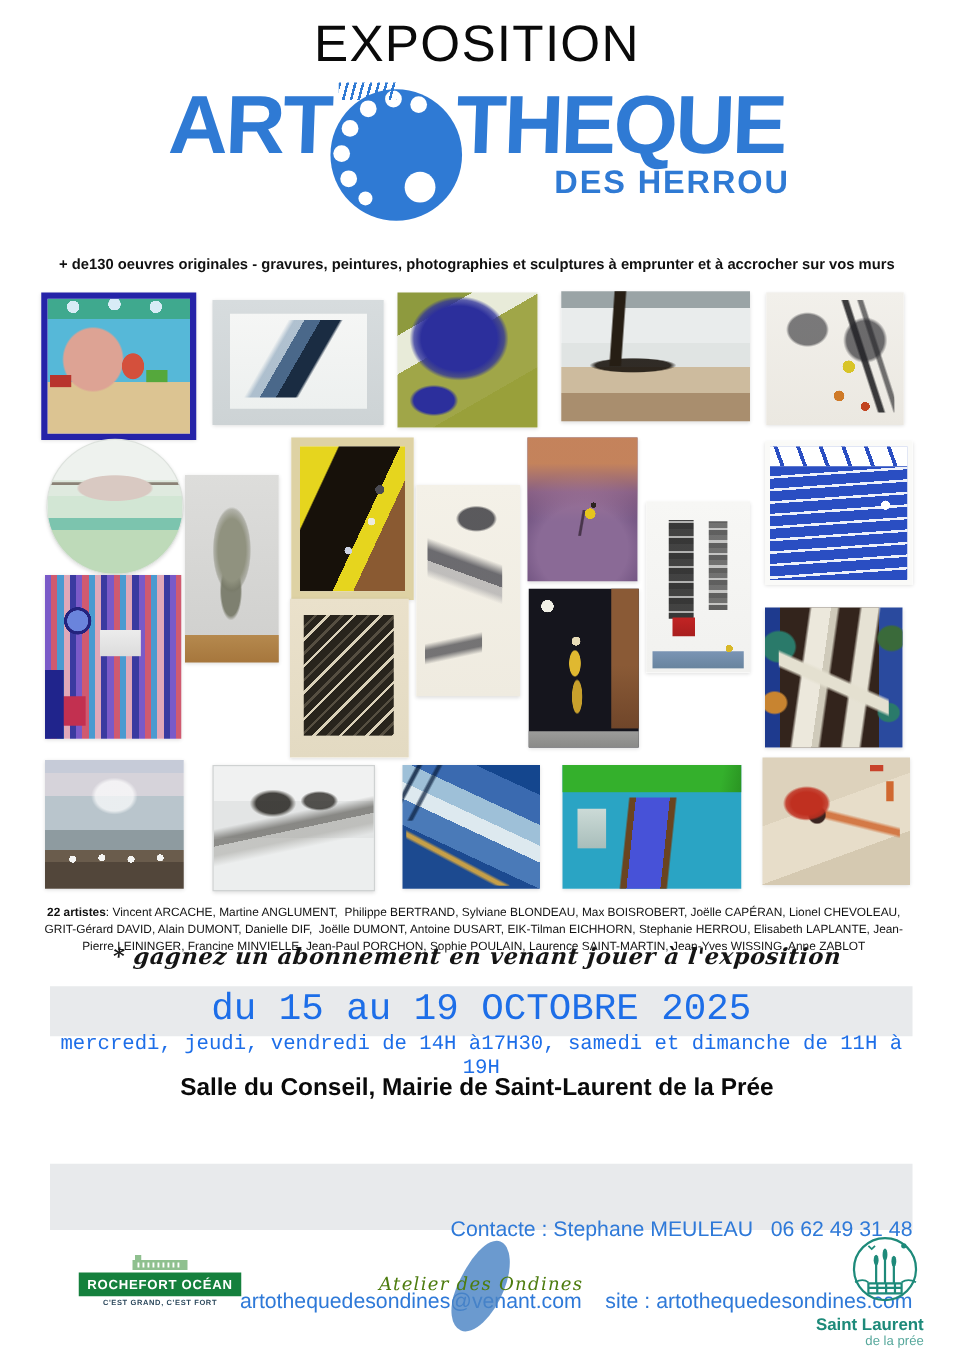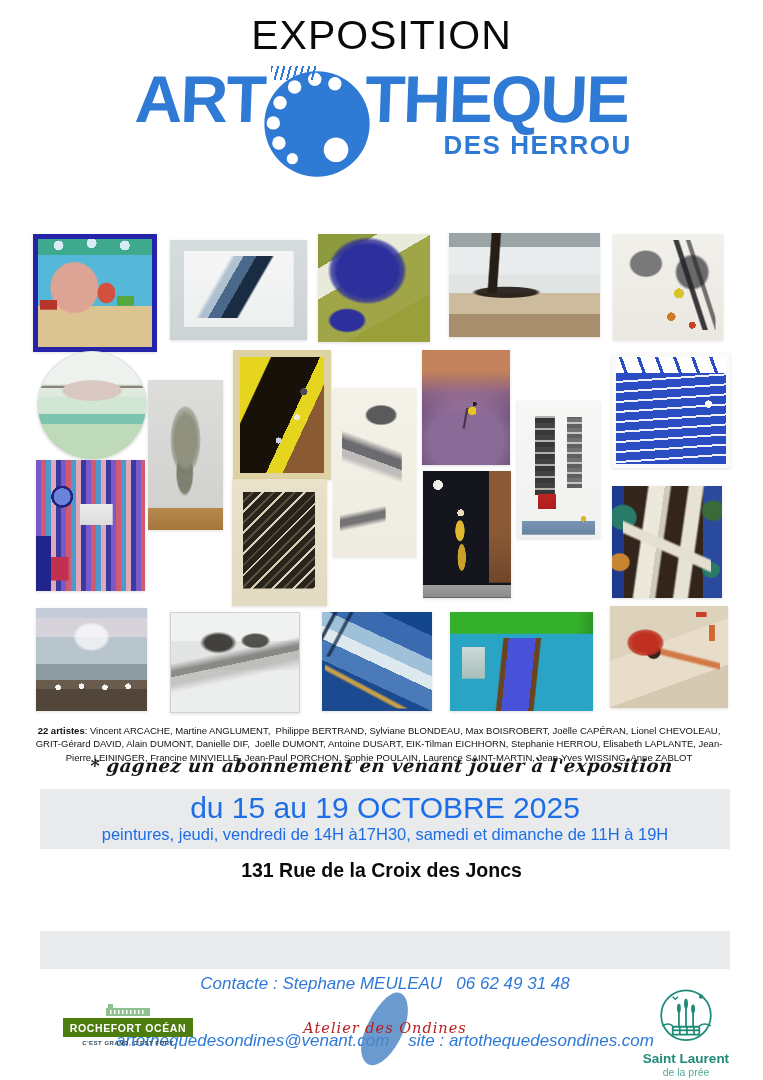--- a/index.html
+++ b/index.html
@@ -31,45 +31,45 @@
 
   
   .artists { top:714px; left:32px; right:37px; text-align:center; font-size:9.5px; line-height:13.6px; color:#111; white-space:pre-wrap; }
   .artists b { font-weight:bold; }
 
   
   .promo { top:755px; text-align:center; font-family:"DejaVu Serif", serif; font-style:italic; font-weight:bold;
            font-size:18px; letter-spacing:.5px; transform:skewX(-6deg); color:#151515; }
 
   
-  .date-band { position:absolute; left:40px; width:690px; top:789px; height:60px; text-align:center; }
+  .date-band { position:absolute; left:40px; width:690px; top:789px; height:40px; text-align:center;font-family:Liberation Mono, monospace; }
   .date-line1 { font-size:30px; margin-top:2px; line-height:34px; }
   .date-line2 { font-size:16.5px; line-height:19px; }
 
   
   .venue { top:857px; text-align:center; font-size:19.5px; font-weight:bold; line-height:27px; color:#0a0a0a; }
 
   
-  .contact-band { position:absolute; left:40px; width:690px; top:931px; height:38px; text-align:center; white-space:pre-wrap;font-style:italic; }
+  .contact-band { position:absolute; left:40px; width:690px; top:931px; height:53px; text-align:right; white-space:pre-wrap; }
   .contact-line { font-size:17px; line-height:21px; }
   .contact-line.first { margin-top:6px; }
 
   
   .rochefort { position:absolute; left:58px; top:1002px; width:140px; text-align:center; }
   .rochefort .building { height:16px; }
   .rochefort .box { display:inline-block; color:#fff; font-size:10.5px; font-weight:bold; letter-spacing:.6px; padding:4px 7px 3px; }
   .rochefort .slogan { font-size:6px; font-weight:bold; letter-spacing:.5px; margin-top:3px; }
 
   .atelier { position:absolute; left:295px; top:988px; width:180px; height:90px; }
   .brushstroke { position:absolute; left:72px; top:2px; width:36px; height:78px; opacity:.82;
                  border-radius:52% 48% 55% 45% / 62% 45% 55% 38%; transform:rotate(22deg); }
   .atelier-name { position:absolute; left:0; right:0; top:32px; text-align:center;
-                  font-family:"DejaVu Serif", serif; font-style:italic; font-size:14.5px; letter-spacing:1px; color:#b91c1c; }
+                  font-family:"DejaVu Serif", serif; font-style:italic; font-size:14.5px; letter-spacing:1px; color:#4d7c0f; }
 
-  .stlaurent { position:absolute; left:633px; top:986px; width:106px; text-align:center; }
+  .stlaurent { position:absolute; left:633px; top:986px; width:106px; text-align:right; }
   .stlaurent svg { width:62px; height:62px; }
   .stl-name { font-size:13.5px; font-weight:bold; line-height:14px; }
   .stl-sub { font-size:10.5px; opacity:.75; line-height:12px; }
 </style>
 </head>
 <body>
 
 <div class="poster">
 
   <div class="abs title">EXPOSITION</div>
@@ -87,20 +87,21 @@
         <circle cx="17" cy="31" r="6" fill="#fff"></circle>
         <circle cx="11" cy="49" r="6" fill="#fff"></circle>
         <circle cx="16" cy="67" r="6" fill="#fff"></circle>
         <circle cx="28" cy="81" r="5" fill="#fff"></circle>
       </svg>
       <span class="logo-letters">THEQUE</span>
       <span class="logo-sub">DES HERROU</span>
     </div>
   </div>
 
+  <div class="abs tagline">+ de130 oeuvres originales - gravures, peintures, photographies et sculptures à emprunter et à accrocher sur vos murs</div>
 
   <div class="gallery">
       <div class="tile" style="left: 33px; top: 234px; width: 114px; height: 108px; background: radial-gradient(7px at 18% 6%, rgb(216, 236, 246) 70%, rgba(216, 236, 246, 0) 72%), radial-gradient(7px at 47% 4%, rgb(216, 236, 246) 70%, rgba(216, 236, 246, 0) 72%), radial-gradient(7px at 76% 6%, rgb(216, 236, 246) 70%, rgba(216, 236, 246, 0) 72%), linear-gradient(rgb(184, 53, 44), rgb(184, 53, 44)) 2% 62% / 15% 9% no-repeat, linear-gradient(rgb(85, 168, 60), rgb(85, 168, 60)) 82% 58% / 15% 9% no-repeat, radial-gradient(13% 16% at 60% 50%, rgb(212, 80, 60) 0px, rgb(212, 80, 60) 58%, rgba(212, 80, 60, 0) 62%), radial-gradient(34% 38% at 32% 45%, rgb(221, 163, 148) 0px, rgb(221, 163, 148) 60%, rgba(221, 163, 148, 0) 64%), linear-gradient(rgb(63, 169, 142) 0px, rgb(63, 169, 142) 15%, rgb(86, 184, 216) 15%, rgb(86, 184, 216) 62%, rgb(220, 196, 146) 62%, rgb(220, 196, 146) 100%); border: 5px solid rgb(37, 35, 168);"></div>
       <div class="tile" style="left: 170px; top: 240px; width: 137px; height: 100px; background: linear-gradient(300deg, rgba(26, 44, 66, 0) 36%, rgb(26, 44, 66) 38%, rgb(26, 44, 66) 50%, rgb(74, 104, 138) 50%, rgb(74, 104, 138) 60%, rgba(120, 150, 178, 0.55) 60%, rgba(120, 150, 178, 0.55) 66%, rgba(120, 150, 178, 0) 70%) 50% 42% / 68% 62% no-repeat, linear-gradient(rgb(245, 246, 245), rgb(237, 240, 239)) 50% 45% / 80% 76% no-repeat, linear-gradient(rgb(215, 220, 222), rgb(205, 211, 213));"></div>
       <div class="tile" style="left: 318px; top: 234px; width: 112px; height: 108px; background: radial-gradient(30% 20% at 26% 80%, rgb(44, 47, 156) 0px, rgb(44, 47, 156) 48%, rgba(44, 47, 156, 0) 58%), radial-gradient(52% 46% at 44% 34%, rgb(44, 47, 156) 0px, rgb(44, 47, 156) 52%, rgba(44, 47, 156, 0.75) 62%, rgba(44, 47, 156, 0) 68%), linear-gradient(150deg, rgb(142, 154, 62) 0px, rgb(142, 154, 62) 20%, rgb(232, 235, 217) 20%, rgb(232, 235, 217) 38%, rgb(160, 166, 72) 38%, rgb(160, 166, 72) 72%, rgb(153, 160, 58) 72%, rgb(153, 160, 58) 100%);"></div>
       <div class="tile" style="left: 449px; top: 233px; width: 151px; height: 104px; background: linear-gradient(94deg, rgba(38, 30, 20, 0) 27%, rgb(38, 30, 20) 28%, rgb(38, 30, 20) 33%, rgba(38, 30, 20, 0) 34%) 0px 0px / 100% 58% no-repeat, radial-gradient(36% 9% at 38% 57%, rgba(24, 18, 12, 0.88) 0px, rgba(24, 18, 12, 0.88) 55%, rgba(24, 18, 12, 0) 64%), linear-gradient(rgb(154, 164, 166) 0px, rgb(154, 164, 166) 13%, rgb(233, 236, 236) 13%, rgb(233, 236, 236) 40%, rgb(224, 228, 227) 40%, rgb(224, 228, 227) 58%, rgb(205, 187, 158) 58%, rgb(205, 187, 158) 78%, rgb(169, 142, 110) 78%, rgb(169, 142, 110) 100%);"></div>
       <div class="tile" style="left: 613px; top: 234px; width: 110px; height: 106px; background: radial-gradient(7px at 60% 56%, rgb(216, 196, 40) 70%, rgba(216, 196, 40, 0) 72%), radial-gradient(6px at 53% 78%, rgb(207, 122, 40) 70%, rgba(207, 122, 40, 0) 72%), radial-gradient(5px at 72% 86%, rgb(194, 68, 32) 70%, rgba(194, 68, 32, 0) 72%), radial-gradient(26% 22% at 30% 28%, rgba(42, 42, 47, 0.6) 0px, rgba(42, 42, 47, 0.6) 52%, rgba(42, 42, 47, 0) 60%), radial-gradient(26% 28% at 72% 36%, rgba(36, 36, 41, 0.65) 0px, rgba(36, 36, 41, 0.65) 52%, rgba(36, 36, 41, 0) 62%), linear-gradient(72deg, rgba(26, 26, 29, 0) 52%, rgba(26, 26, 29, 0.85) 54%, rgba(26, 26, 29, 0.85) 58%, rgba(26, 26, 29, 0) 60%, rgba(26, 26, 29, 0) 66%, rgba(26, 26, 29, 0.6) 68%, rgba(26, 26, 29, 0.6) 71%, rgba(26, 26, 29, 0) 73%) 85% 40% / 55% 85% no-repeat, linear-gradient(rgb(242, 240, 235), rgb(235, 232, 225));"></div>
       <div class="tile" style="left: 37px; top: 351px; width: 108px; height: 107px; background: radial-gradient(46% 16% at 50% 36%, rgb(217, 201, 194) 0px, rgb(217, 201, 194) 58%, rgba(217, 201, 194, 0) 62%), linear-gradient(rgba(138, 130, 118, 0) 31%, rgb(138, 130, 118) 32%, rgb(138, 130, 118) 33.5%, rgba(138, 130, 118, 0) 34%), linear-gradient(rgb(238, 242, 238) 0px, rgb(238, 242, 238) 30%, rgb(223, 234, 223) 30%, rgb(223, 234, 223) 42%, rgb(210, 230, 212) 42%, rgb(210, 230, 212) 58%, rgb(124, 196, 174) 58%, rgb(124, 196, 174) 67%, rgb(190, 218, 185) 67%, rgb(190, 218, 185) 100%); border: 1px solid rgb(221, 226, 221); border-radius: 50%;"></div>
       <div class="tile" style="left: 36px; top: 460px; width: 109px; height: 131px; background: linear-gradient(rgb(32, 36, 140), rgb(32, 36, 140)) 0px 100% / 14% 42% no-repeat, radial-gradient(15px at 24% 28%, rgb(106, 132, 220) 0px, rgb(106, 132, 220) 55%, rgb(35, 35, 126) 57%, rgb(35, 35, 126) 72%, rgba(35, 35, 126, 0) 74%), linear-gradient(rgb(194, 48, 80), rgb(194, 48, 80)) 2% 90% / 28% 18% no-repeat, linear-gradient(rgb(236, 236, 236), rgb(220, 220, 220)) 58% 40% / 30% 16% no-repeat, repeating-linear-gradient(90deg, rgb(122, 90, 200) 0px, rgb(122, 90, 200) 5px, rgb(208, 90, 112) 5px, rgb(208, 90, 112) 10px, rgb(74, 154, 208) 10px, rgb(74, 154, 208) 15px, rgb(224, 168, 184) 15px, rgb(224, 168, 184) 20px, rgb(58, 58, 160) 20px, rgb(58, 58, 160) 25px);"></div>
       <div class="tile" style="left: 148px; top: 380px; width: 75px; height: 150px; background: linear-gradient(rgb(181, 137, 78), rgb(166, 118, 60)) 50% 100% / 100% 15% no-repeat, radial-gradient(32% 36% at 50% 40%, rgb(144, 146, 127) 0px, rgb(144, 146, 127) 46%, rgba(116, 118, 99, 0.4) 60%, rgba(116, 118, 99, 0) 64%), radial-gradient(20% 26% at 49% 62%, rgb(126, 128, 112) 0px, rgb(126, 128, 112) 50%, rgba(126, 128, 112, 0) 60%), linear-gradient(rgb(221, 221, 219), rgb(207, 207, 205));"></div>
@@ -118,25 +119,25 @@
       <div class="tile" style="left: 450px; top: 612px; width: 143px; height: 99px; background: linear-gradient(96deg, rgba(106, 68, 32, 0) 35%, rgb(106, 68, 32) 36%, rgb(106, 68, 32) 39%, rgb(71, 82, 216) 39%, rgb(71, 82, 216) 57%, rgb(106, 68, 32) 57%, rgb(106, 68, 32) 60%, rgba(106, 68, 32, 0) 61%) 0px 100% / 100% 74% no-repeat, linear-gradient(rgba(232, 228, 218, 0.85), rgba(200, 196, 184, 0.8)) 10% 52% / 16% 32% no-repeat, linear-gradient(100deg, rgb(52, 176, 44) 0px, rgb(52, 176, 44) 88%, rgb(42, 148, 34) 100%) 0px 0px / 100% 22% no-repeat, linear-gradient(rgb(42, 164, 196), rgb(42, 164, 196));"></div>
       <div class="tile" style="left: 610px; top: 606px; width: 118px; height: 102px; background: radial-gradient(26% 22% at 30% 36%, rgb(192, 48, 32) 0px, rgb(192, 48, 32) 40%, rgba(192, 48, 32, 0.85) 54%, rgba(192, 48, 32, 0) 62%), radial-gradient(11% 13% at 37% 45%, rgb(58, 36, 32) 0px, rgb(58, 36, 32) 48%, rgba(58, 36, 32, 0) 58%), linear-gradient(14deg, rgba(208, 104, 48, 0) 58%, rgba(208, 104, 48, 0.85) 61%, rgba(208, 104, 48, 0.85) 65%, rgba(208, 104, 48, 0) 68%) 85% 100% / 55% 75% no-repeat, linear-gradient(rgb(208, 104, 48), rgb(208, 104, 48)) 88% 22% / 5% 16% no-repeat, linear-gradient(rgb(200, 66, 42), rgb(200, 66, 42)) 80% 6% / 9% 5% no-repeat, linear-gradient(160deg, rgb(221, 210, 188) 0px, rgb(221, 210, 188) 38%, rgb(231, 221, 201) 38%, rgb(231, 221, 201) 70%, rgb(213, 201, 177) 70%, rgb(213, 201, 177) 100%);"></div>
     </div>
 
   <p class="abs artists"><b>22 artistes</b><span>: Vincent ARCACHE, Martine ANGLUMENT,  Philippe BERTRAND, Sylviane BLONDEAU, Max BOISROBERT, Joëlle CAPÉRAN, Lionel CHEVOLEAU, GRIT-Gérard DAVID, Alain DUMONT, Danielle DIF,  Joëlle DUMONT, Antoine DUSART, EIK-Tilman EICHHORN, Stephanie HERROU, Elisabeth LAPLANTE, Jean-Pierre LEININGER, Francine MINVIELLE, Jean-Paul PORCHON, Sophie POULAIN, Laurence SAINT-MARTIN, Jean-Yves WISSING, Anne ZABLOT</span></p>
 
   <div class="abs promo">* gagnez un abonnement en venant jouer à l'exposition</div>
 
   <div class="date-band" style="background: rgb(232, 234, 236); color: rgb(29, 110, 232);">
     <div class="date-line1">du 15 au 19 OCTOBRE 2025</div>
-    <div class="date-line2">peintures, jeudi, vendredi de 14H à17H30, samedi et dimanche de 11H à 19H</div>
+    <div class="date-line2">mercredi, jeudi, vendredi de 14H à17H30, samedi et dimanche de 11H à 19H</div>
   </div>
 
   <div class="abs venue">
-    <div>131 Rue de la Croix des Joncs</div>
+    <div>Salle du Conseil, Mairie de Saint-Laurent de la Prée</div>
   </div>
 
   <div class="contact-band" style="background: rgb(232, 234, 236); color: rgb(46, 121, 216);">
     <div class="contact-line first">Contacte : Stephane MEULEAU   06 62 49 31 48</div>
     <div class="contact-line">artothequedesondines@venant.com    site : artothequedesondines.com</div>
   </div>
 
   <div class="rochefort">
     <div class="building" style="color: rgb(143, 192, 143);">
       <svg width="52" height="15" viewBox="0 0 52 15">
@@ -148,21 +149,21 @@
             <rect x="16" y="8" width="1.5" height="4"></rect>
             <rect x="20" y="8" width="1.5" height="4"></rect>
             <rect x="24" y="8" width="1.5" height="4"></rect>
             <rect x="28" y="8" width="1.5" height="4"></rect>
             <rect x="32" y="8" width="1.5" height="4"></rect>
             <rect x="36" y="8" width="1.5" height="4"></rect>
             <rect x="40" y="8" width="1.5" height="4"></rect>
           </g>
       </svg>
     </div>
-    <div class="box" style="background: #4d7c0f;">ROCHEFORT OCÉAN</div>
+    <div class="box" style="background: #15803d;">ROCHEFORT OCÉAN</div>
     <div class="slogan" style="color: rgb(46, 74, 94);">C'EST GRAND, C'EST FORT</div>
   </div>
 
   <div class="atelier">
     <div class="brushstroke" style="background: rgb(74, 132, 196);"></div>
     <div class="atelier-name">Atelier des Ondines</div>
   </div>
 
   <div class="stlaurent" style="color: rgb(30, 138, 122);">
     <svg viewBox="0 0 70 70" fill="none" stroke="currentColor" stroke-width="2">

